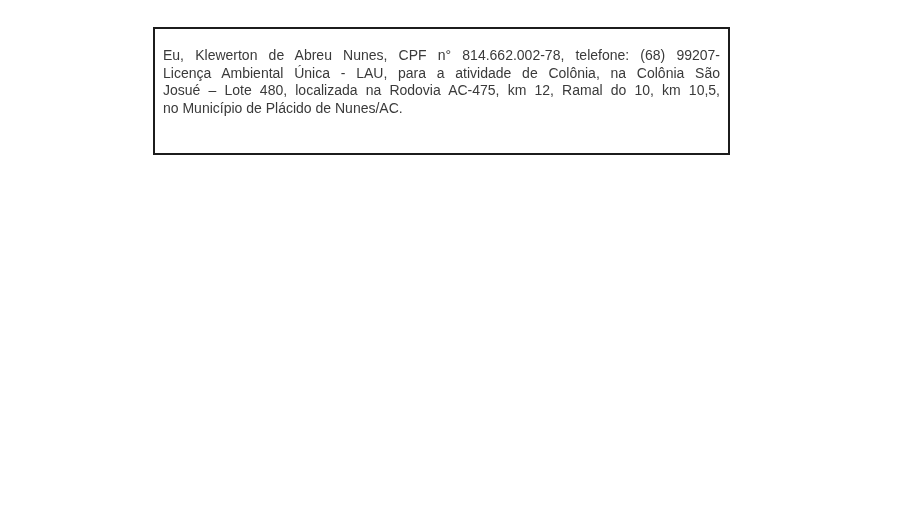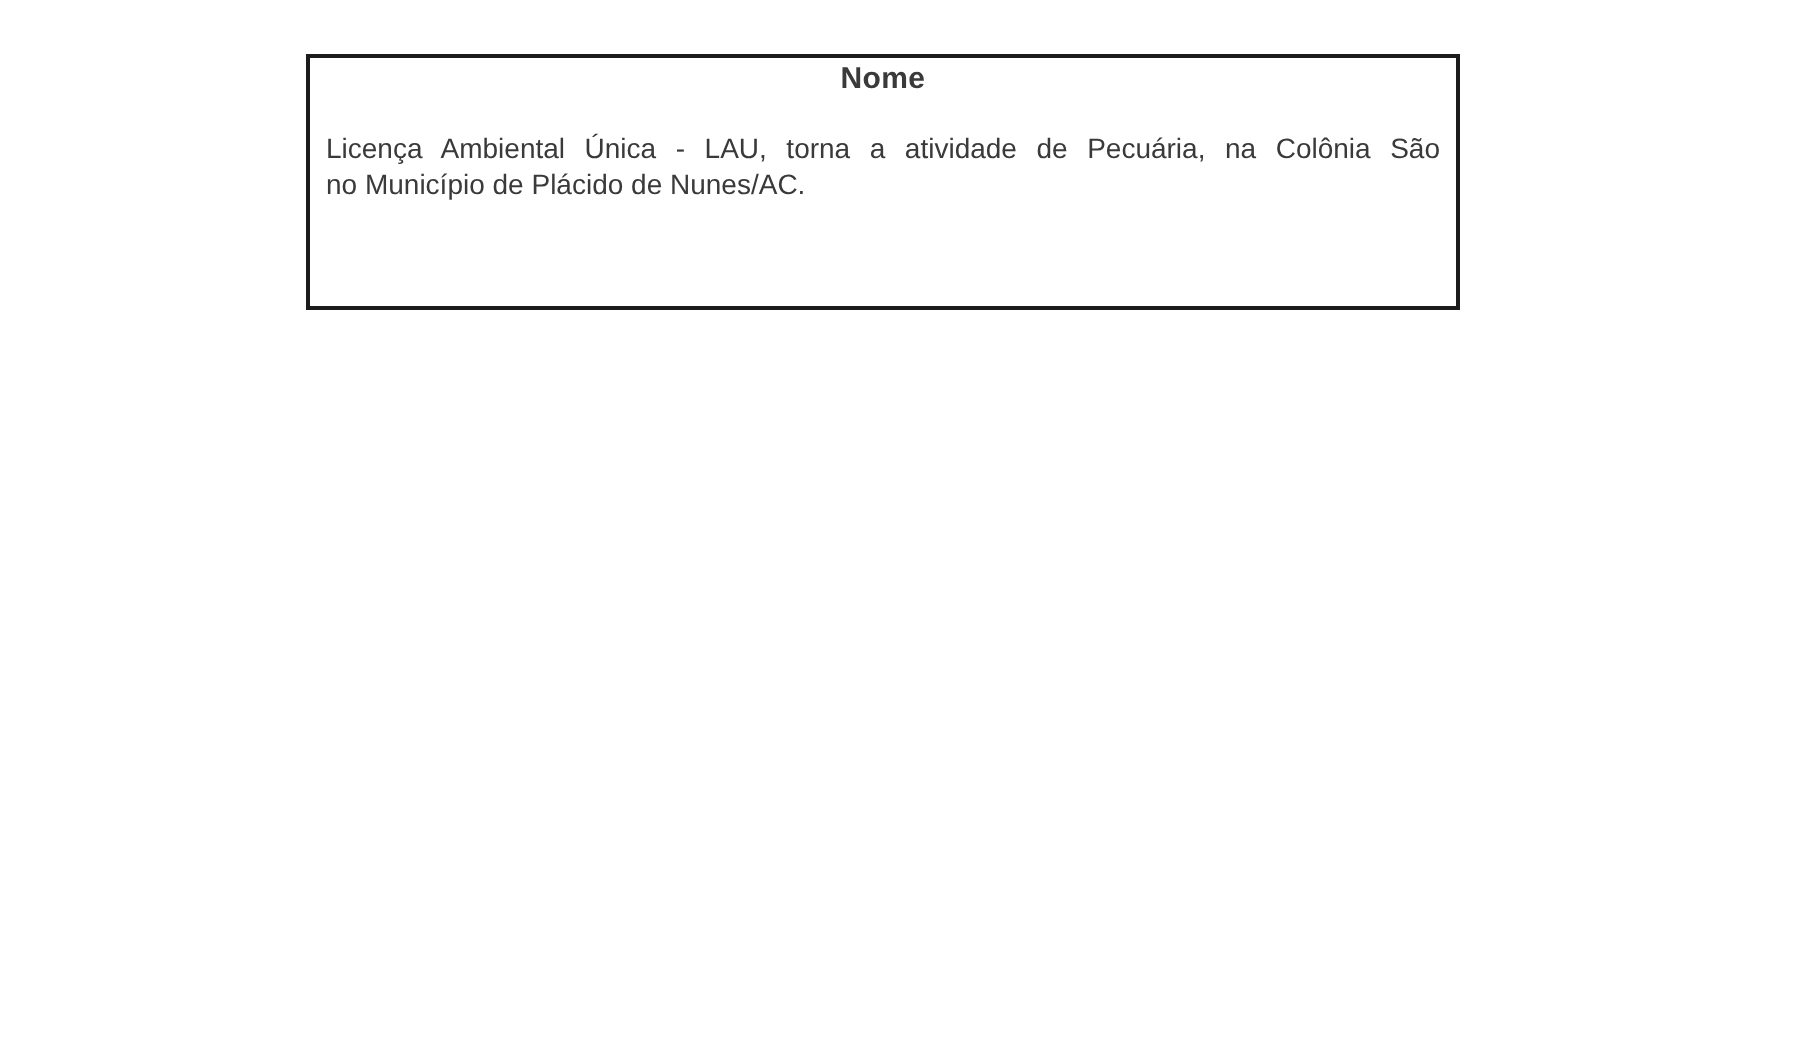--- a/index.html
+++ b/index.html
@@ -53,18 +53,19 @@
   }
 
   .notice-paragraph .line.last {
     text-align-last: left;
   }
 </style>
 </head>
 <body>
 
 <div class="notice-box">
-  <div class="notice-title">Nome</div>
   <div class="notice-paragraph">
-      <div class="line">Licença Ambiental Única - LAU, torna a atividade de Pecuária, na Colônia São</div>
+      <div class="line">Eu, Klewerton de Abreu Nunes, CPF n° 814.662.002-78, telefone: (68) 99207-</div>
+      <div class="line">Licença Ambiental Única - LAU, para a atividade de Colônia, na Colônia São</div>
+      <div class="line">Josué – Lote 480, localizada na Rodovia AC-475, km 12, Ramal do 10, km 10,5,</div>
       <div class="line last">no Município de Plácido de Nunes/AC.</div>
     </div>
 </div>
 
 </body></html>

